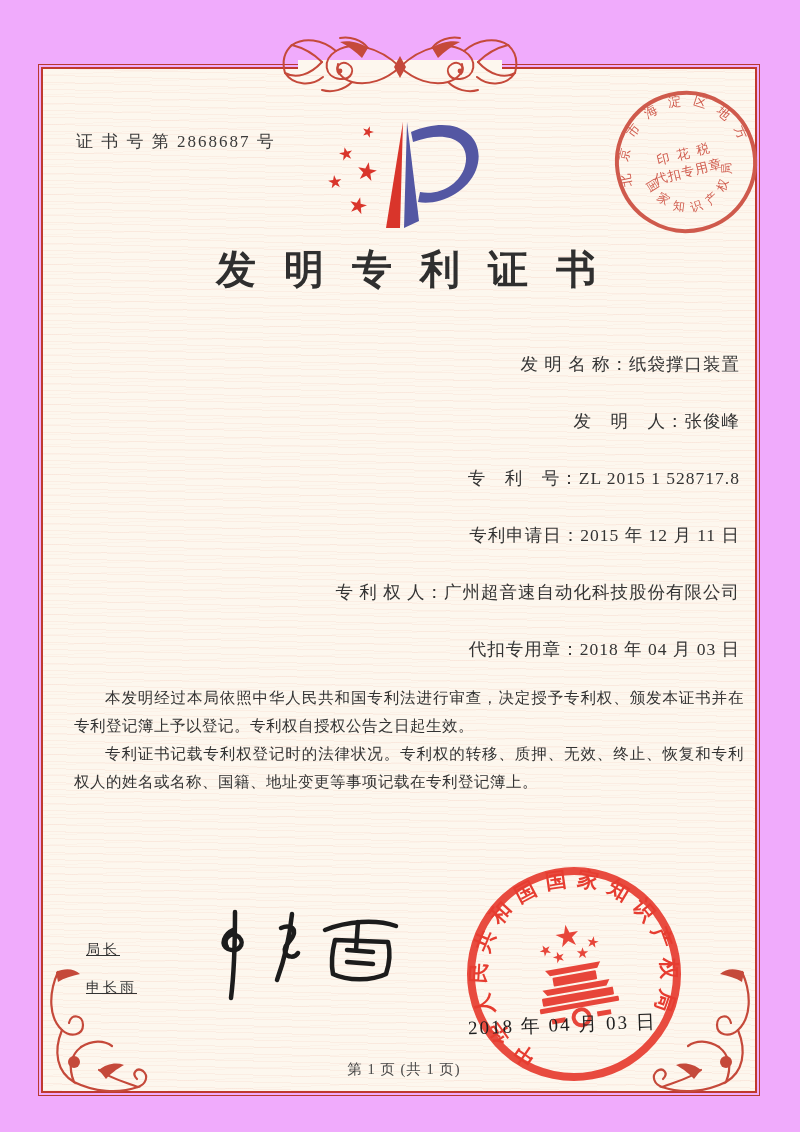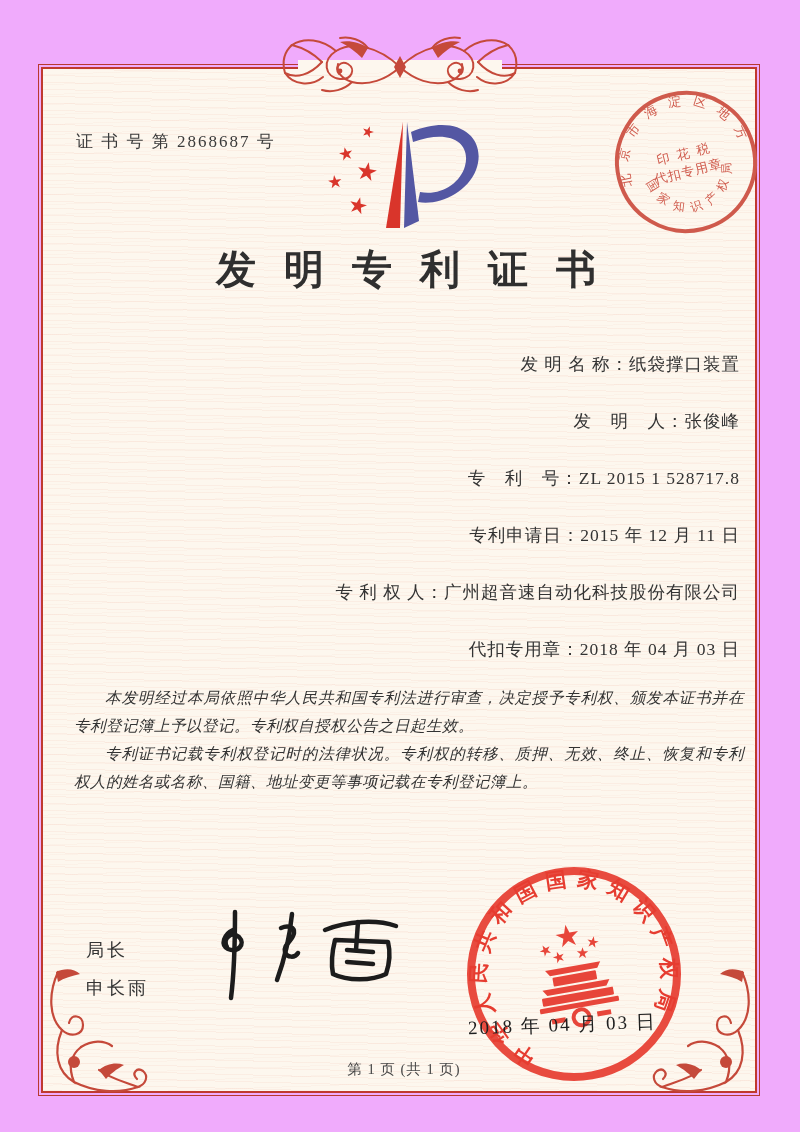--- a/index.html
+++ b/index.html
@@ -44,27 +44,27 @@
     position:absolute; left:76px; right:60px; top:352px; z-index:3;
     display:flex; flex-direction:column; gap:33px;
     font-size:17.5px; line-height:24px; color:#333;
   }
   .field{white-space:nowrap;text-align:right;}
   .field .lbl{letter-spacing:1px;}
   .field .val{letter-spacing:1px;}
   
   .body-text{
     position:absolute; left:74px; right:56px; top:684px; z-index:3;
-    font-size:15.5px; line-height:28px; color:#333; text-align:justify;font-style:italic;
+    font-size:15.5px; line-height:28px; color:#333; text-align:justify;
   }
   .body-text p{margin:0; text-indent:2em; letter-spacing:0.5px;}
   
   .director{
     position:absolute; left:86px; top:940px; z-index:5;
-    font-size:18px; color:#333; letter-spacing:3px; line-height:20px;
+    font-size:14px; color:#333; letter-spacing:3px; line-height:20px;text-decoration:underline;
   }
   .director .name{margin-top:18px;}
   .signature{position:absolute; left:195px; top:900px; z-index:5;}
   .seal{position:absolute; left:458px; top:858px; z-index:4; transform:rotate(-6deg);}
   .seal-date{
     position:absolute; left:468px; top:1012px; z-index:6;
     font-size:19px; letter-spacing:2px; color:#1f1f1f; transform:rotate(-2deg);
     white-space:nowrap;
   }
   .page-footer{

